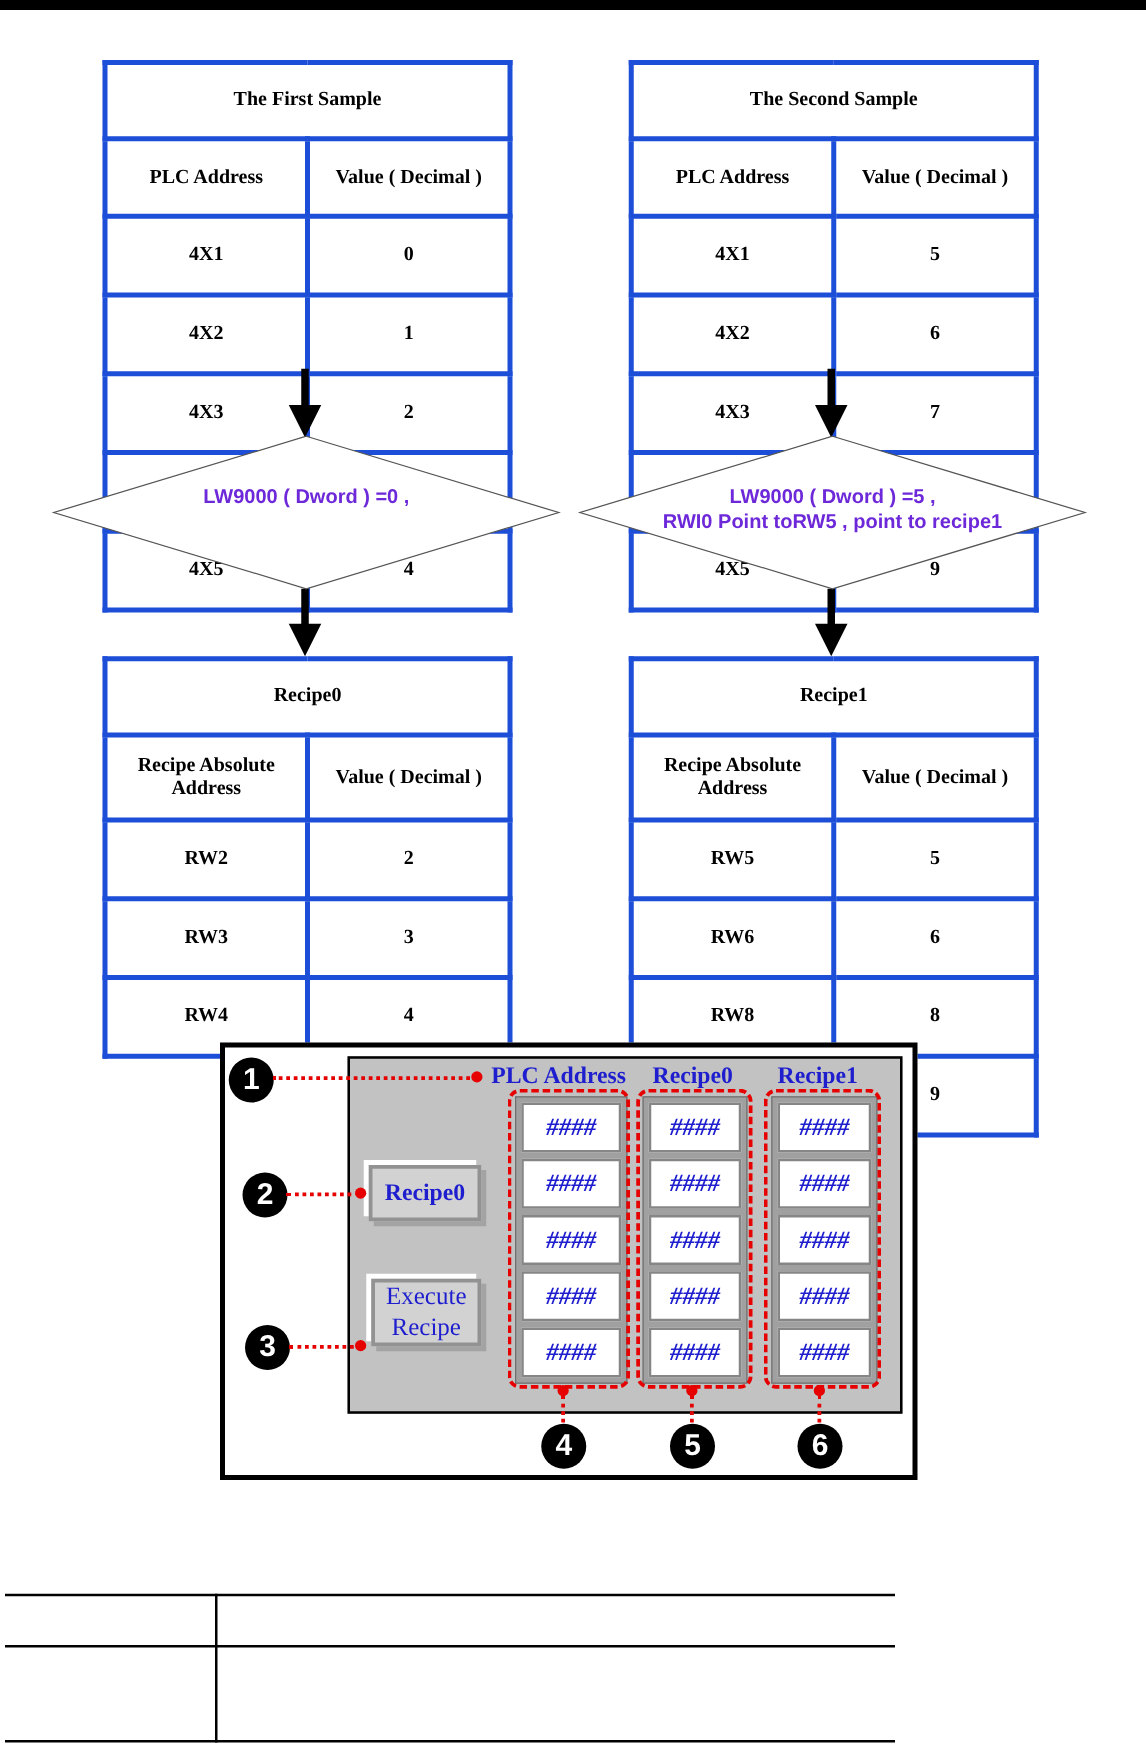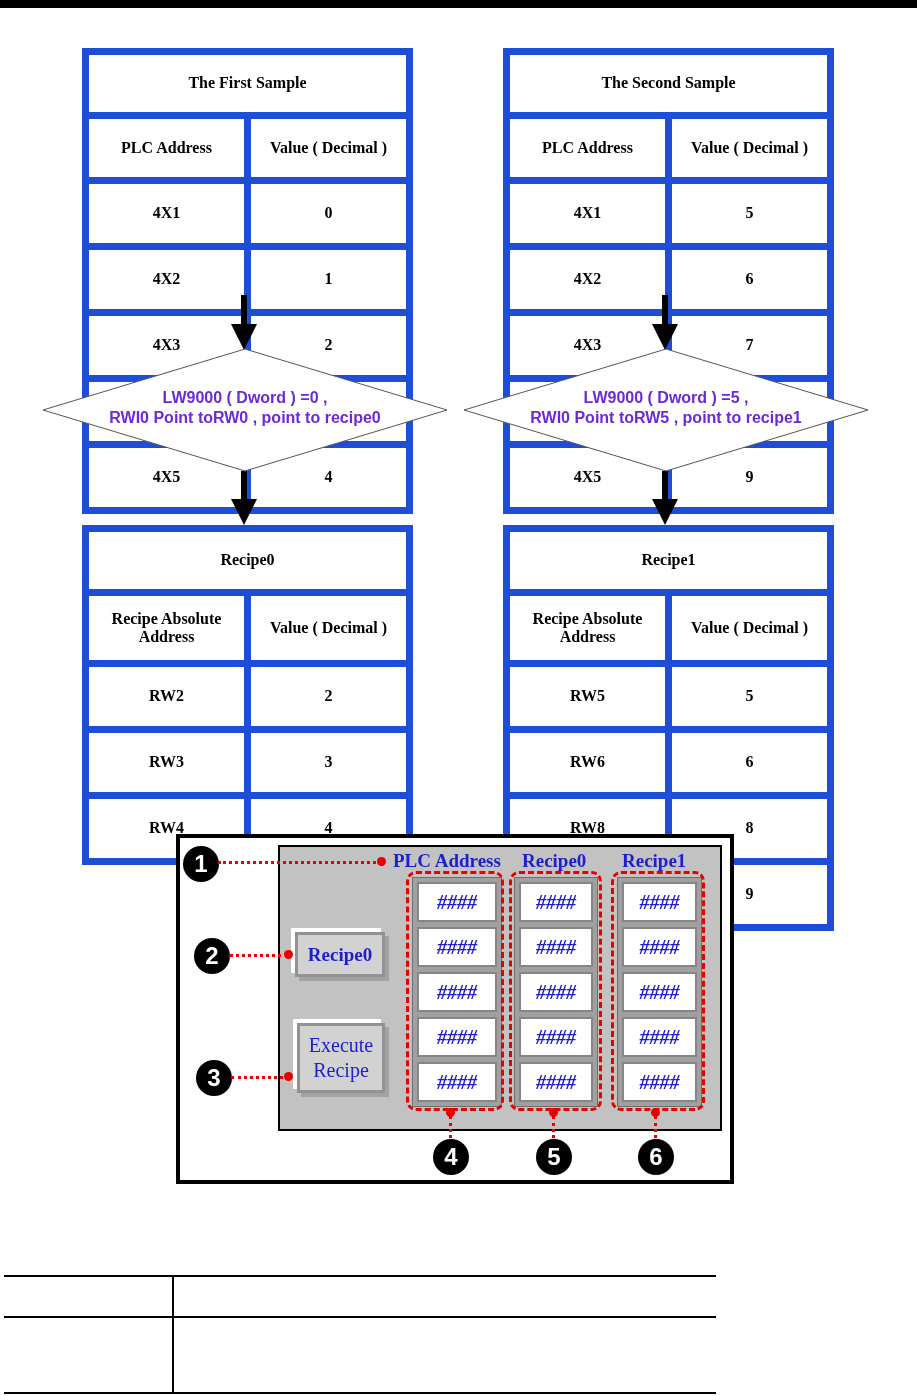--- a/index.html
+++ b/index.html
@@ -9,21 +9,21 @@
   }
   .abs { position:absolute; }
 
   
   .top-bar   { left:0; top:0;  width:917px; height:8px; background:#000; }
   .top-line  { left:0; top:11; width:917px; height:2px; background:#000; }
 
   
   table.ftable { position:absolute; border-collapse:collapse; table-layout:fixed;
                  font-family:"Liberation Serif", serif; font-weight:bold; color:#000; }
-  table.ftable td { border:7px solid #1d4ed8; text-align:center; vertical-align:middle;
+  table.ftable td { border:4px solid #1d4ed8; text-align:center; vertical-align:middle;
                     padding:12px 2px; font-size:16px; line-height:1.15; }
   td.trow   { height:33px; }
   td.hrow   { height:34px; }
   td.hrow2  { height:40px; }
   td.drow   { height:35px; }
 
   
   .shaft { position:absolute; width:6px; height:30px; background:#000; }
   .ahead { position:absolute; width:0; height:0;
            border-left:13px solid transparent; border-right:13px solid transparent;
@@ -50,21 +50,21 @@
            font-family:"Liberation Serif", serif; font-style:italic; font-weight:bold;
            font-size:20px; color:#1e1ecf; }
   .dashbox { position:absolute; top:871px; height:240px; border:3px dashed #e60000;
              border-radius:10px; box-sizing:border-box; }
   .hmi-btn { position:absolute; background:#d2d2d2; border:3px solid #929292;
              box-shadow:-4px -4px 0 #ffffff, 4px 4px 0 #a3a3a3;
              color:#1e1ecf; font-family:"Liberation Serif", serif;
              display:flex; flex-direction:column; align-items:center; justify-content:center;
              box-sizing:border-box; cursor:pointer; }
   #recipe0-btn  { left:295px; top:932px; width:90px; height:45px; font-weight:bold; font-size:19px; }
-  #execute-btn  { left:297px; top:1023px; width:88px; height:70px; font-size:20px; line-height:25px; }
+  #execute-btn  { left:297px; top:1023px; width:88px; height:54px; font-size:20px; line-height:25px; }
 
   
   .callout { position:absolute; width:36px; height:36px; border-radius:50%; background:#000;
              color:#fff; font-family:"Liberation Sans", sans-serif; font-weight:bold;
              font-size:24px; display:flex; align-items:center; justify-content:center; }
   .dot-h { position:absolute; height:0; border-top:3px dotted #e60000; }
   .dot-v { position:absolute; width:0;  border-left:3px dotted #e60000; }
   .rdot  { position:absolute; width:9px; height:9px; border-radius:50%; background:#e60000; }
 
   
@@ -156,21 +156,20 @@
 <div class="shaft" style="left:662px; top:295px;"></div>
 <div class="ahead" style="left:652px; top:324px;"></div>
 <div class="shaft" style="left:662px; top:471px;"></div>
 <div class="ahead" style="left:652px; top:499px;"></div>
 
 <svg class="diamond-svg" style="left:41px; top:348px;" viewBox="0 0 408 124">
   <polygon points="204,1 406,62 204,123 2,62" fill="#ffffff" stroke="#555555" stroke-width="1"></polygon>
 </svg>
 <div class="diamond-text abs" style="left:41px; top:388px;">
   <div>LW9000 ( Dword ) =0 ,</div>
-  <div>RWI0 Point toRW0 , point to recipe0</div>
 </div>
 
 <svg class="diamond-svg" style="left:462px; top:348px;" viewBox="0 0 408 124">
   <polygon points="204,1 406,62 204,123 2,62" fill="#ffffff" stroke="#555555" stroke-width="1"></polygon>
 </svg>
 <div class="diamond-text abs" style="left:462px; top:388px;">
   <div>LW9000 ( Dword ) =5 ,</div>
   <div>RWI0 Point toRW5 , point to recipe1</div>
 </div>
 

